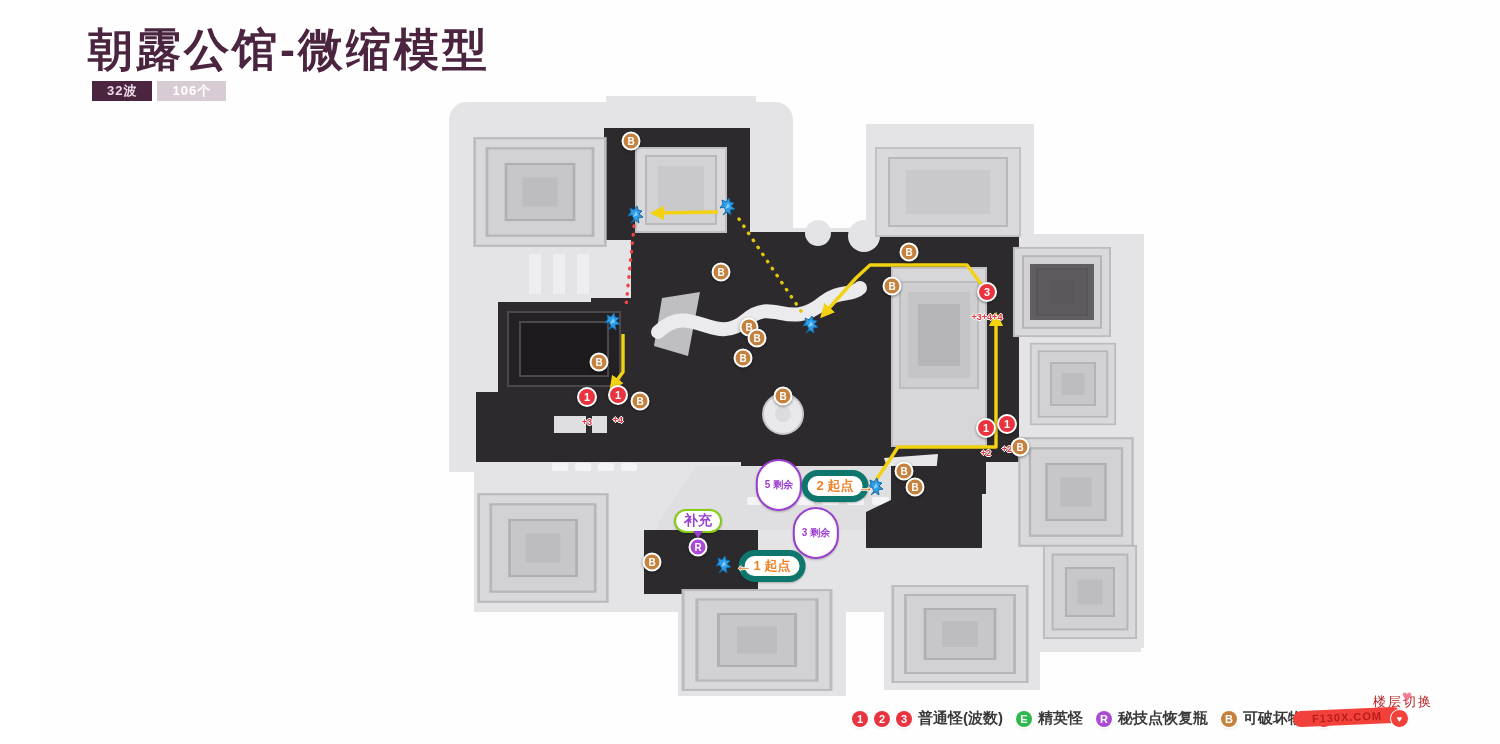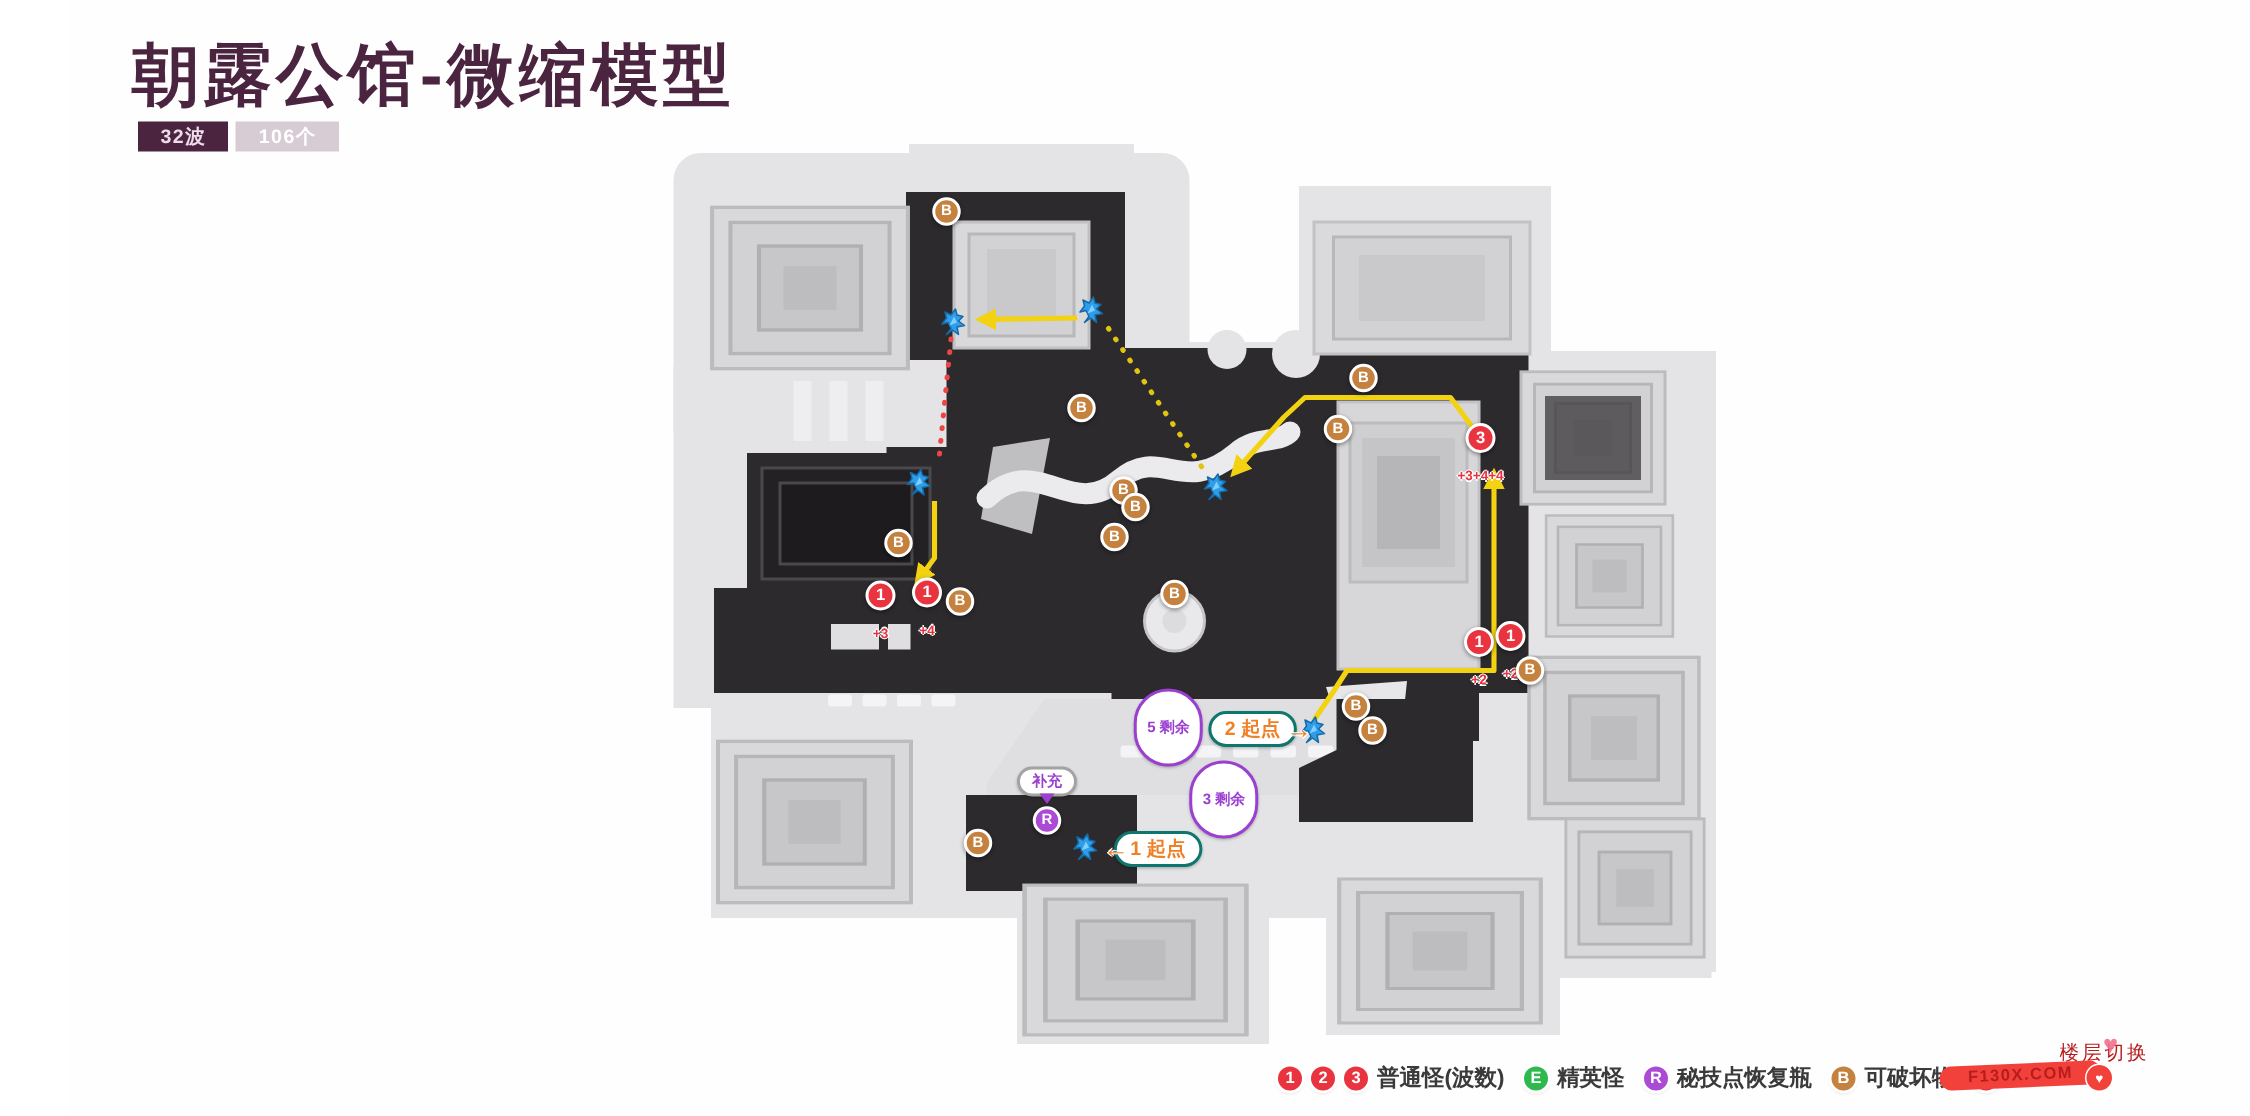--- a/index.html
+++ b/index.html
@@ -22,23 +22,23 @@
   .marker.b{background:#c5813e;}
   .marker.r{background:#ab4ad4;}
   .marker.wave{background:#e93440;width:16px;height:16px;font-size:11px;}
   .sub{position:absolute;top:28px;left:50%;transform:translateX(-50%);
        font-size:9px;font-weight:bold;color:#e8333f;white-space:nowrap;
        text-shadow:-1px 0 #fff,1px 0 #fff,0 -1px #fff,0 1px #fff;}
   .tb{position:absolute;width:24px;height:24px;transform:translate(-50%,-50%);}
   .pill{position:absolute;transform:translate(-50%,-50%);border-radius:999px;background:#fff;
         font-weight:bold;white-space:nowrap;display:flex;align-items:center;gap:3px;
         box-shadow:0 1px 2px rgba(0,0,0,.25);}
-  .pill.orange{border:2px solid #0f766e;color:#f08026;font-size:13px;padding:1px 9px;}
+  .pill.orange{border:6px solid #0f766e;color:#f08026;font-size:13px;padding:1px 9px;}
   .pill.purple{border:2px solid #9b3fd0;color:#9b3fd0;font-size:10px;padding:17px 7px;}
-  .pill.balloon{border:2px solid #a3a3a3;color:#9b3fd0;font-size:10px;padding:1px 8px;}
+  .pill.balloon{border:2px solid #84cc16;color:#9b3fd0;font-size:14px;padding:1px 8px;}
   .pill.balloon::after{content:"";position:absolute;left:50%;top:100%;transform:translateX(-50%);
         border:5px solid transparent;border-top:7px solid #9b3fd0;}
   .parrow{position:absolute;font-size:17px;font-weight:900;color:#f08026;
           transform:translate(-50%,-50%);
           text-shadow:-1px 0 #fff,1px 0 #fff,0 -1px #fff,0 1px #fff;}
   
   .legend{position:absolute;left:806px;top:709px;display:flex;align-items:center;gap:13px;}
   .legend-item{display:flex;align-items:center;gap:6px;}
   .lcircle{width:16px;height:16px;border-radius:50%;display:flex;align-items:center;justify-content:center;
            color:#fff;font-size:11px;font-weight:bold;box-shadow:0 0 0 2px #fff,0 1px 3px rgba(0,0,0,.3);}

